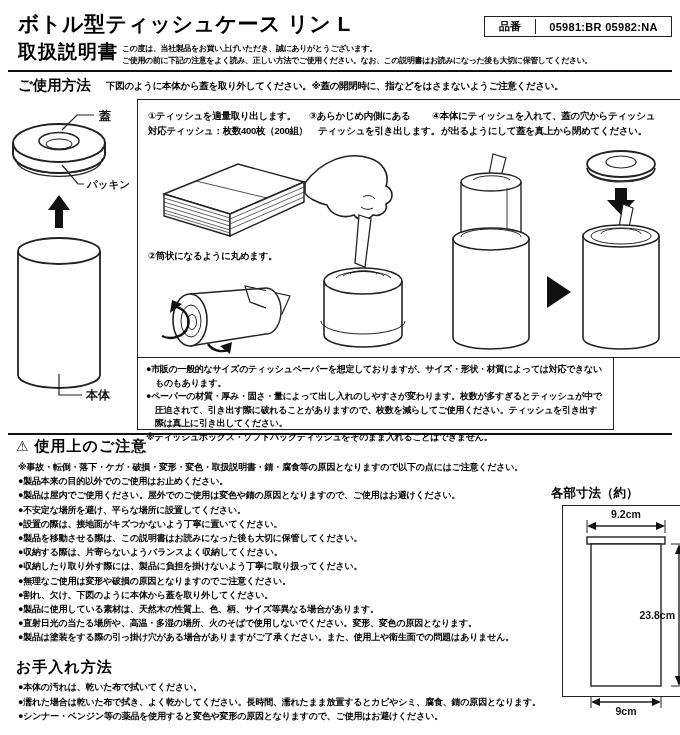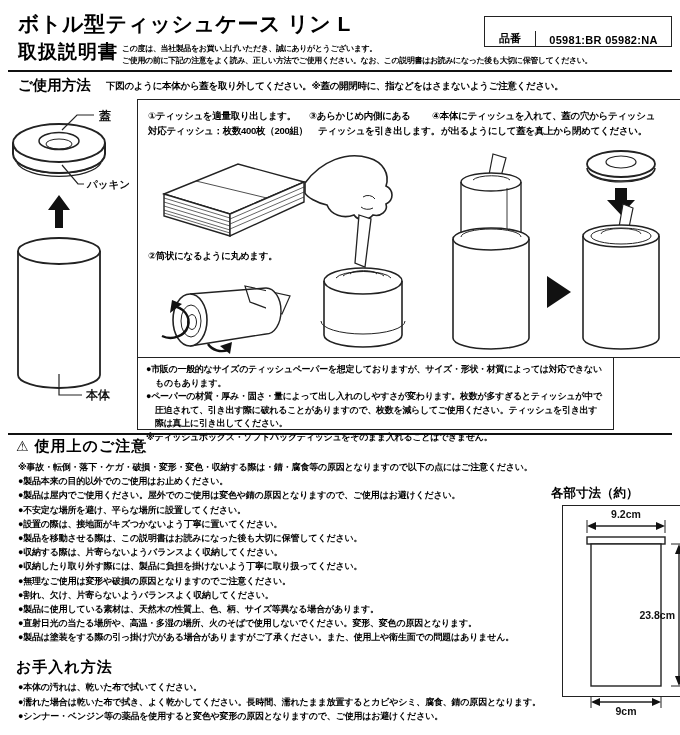--- a/index.html
+++ b/index.html
@@ -1,21 +1,21 @@
 <!DOCTYPE html>
 <html><head>
 <meta charset="utf-8">
 <style>
   html,body{margin:0;padding:0;background:#fff;}
   .page{position:relative;width:680px;height:735px;background:#fff;overflow:hidden;
         font-family:"Liberation Sans","DejaVu Sans",sans-serif;color:#000000;}
   svg{font-family:inherit;display:block;}
   .product-title{position:absolute;left:18px;top:10px;font-size:21px;font-weight:bold;letter-spacing:.5px;}
-  .part-box{position:absolute;left:484px;top:16px;width:188px;height:31px;border:1.6px solid #222;
-            display:flex;align-items:flex-end;box-sizing:border-box;}
+  .part-box{position:absolute;left:484px;top:16px;width:188px;height:21px;border:1.6px solid #222;
+            display:flex;align-items:center;box-sizing:border-box;}
   .part-label{width:50px;border-right:1.6px solid #222;font-size:11px;font-weight:bold;
               display:flex;align-items:center;justify-content:center;}
   .part-value{flex:1;font-size:11px;font-weight:bold;display:flex;align-items:center;justify-content:center;letter-spacing:.3px;}
   .manual-title{position:absolute;left:18px;top:39px;font-size:19px;font-weight:bold;letter-spacing:1px;}
   .greeting{position:absolute;left:122px;top:43px;font-size:8px;line-height:11.5px;font-weight:600;letter-spacing:-0.4px;}
   .rule{position:absolute;left:8px;width:664px;height:2px;background:#111;}
   .rule-top{top:70px;}
   .rule-mid{top:433px;}
   .usage-title{position:absolute;left:18px;top:76px;font-size:14.5px;font-weight:bold;}
   .usage-lead{position:absolute;left:106px;top:80px;font-size:9.5px;font-weight:bold;letter-spacing:-0.3px;white-space:nowrap;}
@@ -176,30 +176,30 @@
     <div class="note">●ペーパーの材質・厚み・固さ・量によって出し入れのしやすさが変わります。枚数が多すぎるとティッシュが中で圧迫されて、引き出す際に破れることがありますので、枚数を減らしてご使用ください。ティッシュを引き出す際は真上に引き出してください。</div>
     <div class="note">※ティッシュボックス・ソフトパックティッシュをそのまま入れることはできません。</div>
   </div>
 
   <div class="rule rule-mid"></div>
 
   <div class="cautions-title">
     <span class="warn">⚠</span><span>使用上のご注意</span>
   </div>
   <ul class="list cautions-list">
-    <li>※事故・転倒・落下・ケガ・破損・変形・変色・収納する際は・錆・腐食等の原因となりますので以下の点にはご注意ください。</li>
+    <li>※事故・転倒・落下・ケガ・破損・変形・変色・取扱説明書・錆・腐食等の原因となりますので以下の点にはご注意ください。</li>
     <li>●製品本来の目的以外でのご使用はお止めください。</li>
     <li>●製品は屋内でご使用ください。屋外でのご使用は変色や錆の原因となりますので、ご使用はお避けください。</li>
     <li>●不安定な場所を避け、平らな場所に設置してください。</li>
     <li>●設置の際は、接地面がキズつかないよう丁寧に置いてください。</li>
     <li>●製品を移動させる際は、この説明書はお読みになった後も大切に保管してください。</li>
     <li>●収納する際は、片寄らないようバランスよく収納してください。</li>
     <li>●収納したり取り外す際には、製品に負担を掛けないよう丁寧に取り扱ってください。</li>
     <li>●無理なご使用は変形や破損の原因となりますのでご注意ください。</li>
-    <li>●割れ、欠け、片寄らないようバランスよく収納してください。</li>
+    <li>●割れ、欠け、下図のように本体から蓋を取り外してください。</li>
     <li>●製品に使用している素材は、天然木の性質上、色、柄、サイズ等異なる場合があります。</li>
     <li>●直射日光の当たる場所や、高温・多湿の場所、火のそばで使用しないでください。変形、変色の原因となります。</li>
     <li>●製品は塗装をする際の引っ掛け穴がある場合がありますがご了承ください。また、使用上や衛生面での問題はありません。</li>
   </ul>
 
   <div class="care-title">お手入れ方法</div>
   <ul class="list care-list">
     <li>●本体の汚れは、乾いた布で拭いてください。</li>
     <li>●濡れた場合は乾いた布で拭き、よく乾かしてください。長時間、濡れたまま放置するとカビやシミ、腐食、錆の原因となります。</li>
     <li>●シンナー・ベンジン等の薬品を使用すると変色や変形の原因となりますので、ご使用はお避けください。</li>

